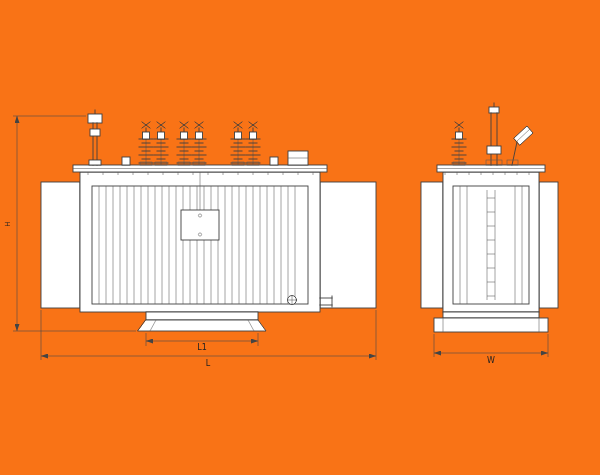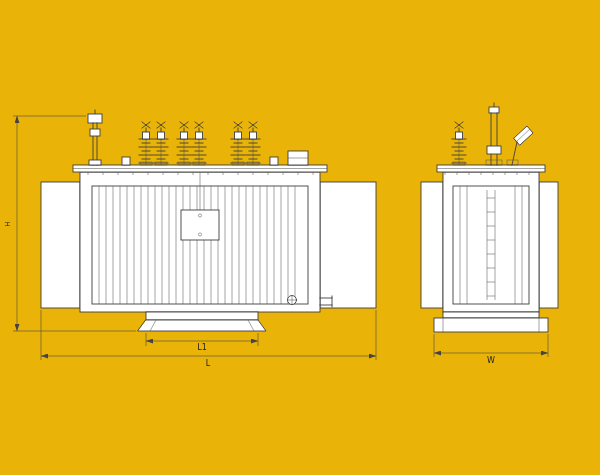--- a/index.html
+++ b/index.html
@@ -1,16 +1,16 @@
 <!DOCTYPE html>
 <html><head>
 <meta charset="utf-8">
 <style>
   html,body{margin:0;padding:0;background:#ffffff;}
-  .canvas{position:relative;width:600px;height:475px;background:#eab308;overflow:hidden;
+  .canvas{position:relative;width:600px;height:475px;background:#f97316;overflow:hidden;
           font-family:"DejaVu Sans",sans-serif;}
   svg{display:block;}
   .ln{stroke:#3e3e3e;stroke-width:0.9;fill:none;stroke-linecap:square;}
   .fw{fill:#ffffff;}
   .thin{stroke:#5a5a5a;stroke-width:0.55;fill:none;}
   .dim{stroke:#4a4a4a;stroke-width:0.6;fill:none;}
   .dimlabel{font:8px "DejaVu Sans",sans-serif;fill:#222222;text-anchor:middle;}
   .dimlabel.small{font-size:7px;}
 </style>
 </head>

